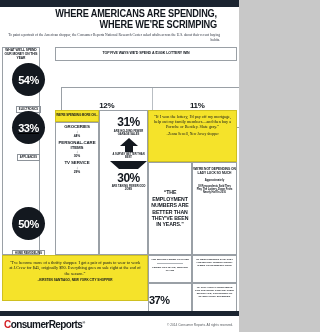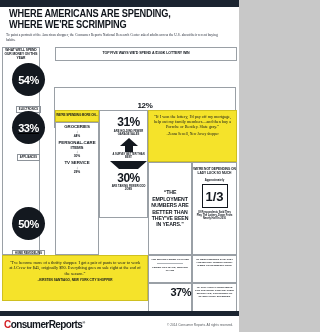--- a/index.html
+++ b/index.html
@@ -1,21 +1,21 @@
 <!DOCTYPE html>
 <html><head>
 <meta charset="utf-8">
 <style>
   html,body{margin:0;padding:0;background:#c8c8c8;}
   body{font-family:"Liberation Sans",sans-serif;}
   #page{position:relative;width:239px;height:332px;background:#ffffff;overflow:hidden;}
 
   .topbar{position:absolute;left:0;top:0;width:239px;height:7px;background:#1b2430;}
 
-  .hdr{position:absolute;left:0;top:9px;width:226px;text-align:left;}
+  .hdr{position:absolute;left:0;top:9px;width:226px;text-align:right;}
   .hdr h1{margin:0;font-family:"Liberation Sans",sans-serif;font-weight:bold;
     font-size:10px;line-height:10.5px;letter-spacing:-0.2px;color:#11161d;
     text-transform:uppercase;transform:scaleX(0.92);}
   .hdr .sub{margin:3px 6px 0;font-family:"Liberation Serif",serif;font-size:3.6px;
     line-height:4.6px;color:#2e3440;}
 
   .grid{position:absolute;left:2px;top:47px;width:235px;height:262px;}
 
   .cell{position:absolute;box-sizing:border-box;border:0.6px solid #9aa0a6;background:#fff;}
   .yel{background:#f5e32a;border-color:#cfc020;}
@@ -31,41 +31,41 @@
   .circ{width:33px;height:33px;border-radius:50%;background:#13181f;margin:0 auto;
     display:flex;align-items:center;justify-content:center;}
   .circ b{color:#fff;font-size:11px;font-weight:bold;letter-spacing:-0.5px;}
   .circLbl{display:inline-block;margin-top:1.5px;padding:0.8px 2px;border:0.5px solid #8d939a;
     font-size:2.7px;line-height:3.1px;color:#11161d;font-weight:bold;text-transform:uppercase;}
 
   
   #t5{left:53px;top:0;width:182px;height:14px;display:flex;align-items:center;justify-content:center;}
   #t5 span{font-size:3.6px;color:#11161d;}
   #t5row1{left:53px;top:14px;width:182px;height:26px;display:flex;}
-  #t5row2{left:52px;top:40px;width:182px;height:41px;display:flex;justify-content:space-between;}
+  #t5row2{left:59px;top:40px;width:182px;height:41px;display:flex;justify-content:space-between;}
   .t5c{flex:1;display:flex;flex-direction:column;align-items:center;justify-content:center;
     text-align:center;border-right:0.6px solid #b9bec3;}
   .t5c:last-child{border-right:none;}
   .t5c b{font-size:8px;color:#11161d;letter-spacing:-0.3px;}
   .t5c i{font-style:normal;font-size:2.7px;line-height:3.2px;color:#11161d;
     font-weight:bold;text-transform:uppercase;margin-top:1px;}
   .t5half{width:50%;}
 
   
   #spMoreHd{left:53px;top:63px;width:44px;height:12px;display:flex;align-items:center;
     justify-content:center;text-align:center;}
   #spMoreHd span{font-size:3px;line-height:3.4px;color:#11161d;}
   #spMoreBd{left:53px;top:75px;width:44px;height:133px;padding:2px 1px;}
   .spItem{text-align:center;margin-bottom:3px;}
   .spItem .nm{font-size:4.4px;line-height:4.8px;color:#11161d;}
   .spItem .ar{font-size:4px;color:#11161d;line-height:4px;}
   .spItem .pc{font-size:3.3px;color:#11161d;font-weight:bold;}
 
   
-  #ctr{left:97px;top:63px;width:49px;height:108px;padding-left:10px;}
+  #ctr{left:97px;top:63px;width:49px;height:145px;padding-left:10px;}
   .bigStat{text-align:center;}
   .bigStat b{font-size:12px;color:#11161d;letter-spacing:-0.5px;display:block;}
   .bigStat i{font-style:normal;font-size:2.7px;line-height:3.1px;color:#11161d;
     font-weight:bold;text-transform:uppercase;display:block;margin-top:0.5px;}
   .arw{width:0;height:0;margin:2px auto 0;}
   .arwUp{border-left:9px solid transparent;border-right:9px solid transparent;border-bottom:8px solid #13181f;}
   .arwStem{width:8px;height:6px;background:#13181f;margin:0 auto;}
   .arwDn{border-left:9px solid transparent;border-right:9px solid transparent;border-top:8px solid #13181f;}
   .midCap{text-align:center;font-size:2.6px;line-height:3px;color:#11161d;font-weight:bold;
     text-transform:uppercase;margin:1.5px 0;}
@@ -92,21 +92,21 @@
   
   #qBot{left:0;top:208px;width:146px;height:46px;padding:4px 6px;}
   #qBot p{margin:0;font-family:"Liberation Serif",serif;font-size:4.3px;line-height:5.4px;
     text-align:center;color:#11161d;}
   #qBot .att{margin-top:2px;font-size:3.1px;font-family:"Liberation Sans",sans-serif;
     font-weight:bold;text-transform:uppercase;}
 
   
   #br1{left:146px;top:208px;width:44px;height:28px;text-align:center;padding-top:2px;}
   #br2{left:190px;top:208px;width:45px;height:28px;text-align:center;padding:2px 2px 0;}
-  #br3{left:146px;top:236px;width:44px;height:30px;text-align:right;padding-top:2px;}
+  #br3{left:146px;top:236px;width:44px;height:30px;text-align:left;padding-top:10px;}
   #br4{left:190px;top:236px;width:45px;height:30px;text-align:center;padding:2px 2px 0;}
   .srTxt{font-size:2.5px;line-height:3px;color:#11161d;font-weight:bold;text-transform:uppercase;}
   .srBig{font-size:11px;font-weight:bold;color:#11161d;letter-spacing:-0.5px;}
   .rule{width:60%;height:0.6px;background:#aeb3b8;margin:2px auto;}
 
   
   .fbar{position:absolute;left:0;top:311px;width:239px;height:5px;background:#1b2430;}
   .foot{position:absolute;left:0;top:318px;width:239px;height:14px;}
   .logo{position:absolute;left:4px;top:1px;font-size:10px;font-weight:bold;
     letter-spacing:-0.6px;color:#11161d;}
@@ -156,20 +156,24 @@
     </div>
 
     <div class="cell" id="t5">
       <span class="caps">TOP FIVE WAYS WE'D SPEND A $100K LOTTERY WIN</span>
     </div>
     <div class="cell" id="t5row2">
       <div class="t5c t5half">
         <b>12%</b>
         <i>Fancy Vacation</i>
       </div>
+      <div class="t5c t5half">
+        <b>11%</b>
+        <i>Luxury Car</i>
+      </div>
     </div>
 
     <div class="cell yel" id="spMoreHd">
       <span class="caps">WE'RE SPENDING MORE ON...</span>
     </div>
     <div class="cell" id="spMoreBd">
       <div class="spItem">
         <div class="nm caps">GROCERIES</div>
         <div class="ar">↓</div>
         <div class="pc">44%</div>
@@ -206,21 +210,20 @@
       <p class="att">–Zenna Sewell, New Jersey shopper</p>
     </div>
 
     <div class="cell" id="emp">
       <span class="caps">“THE EMPLOYMENT NUMBERS ARE BETTER THAN THEY'VE BEEN IN YEARS.”</span>
     </div>
 
     <div class="cell" id="luck">
       <div class="hd caps">WE'RE NOT DEPENDING ON LADY LUCK SO MUCH</div>
       <div class="ap">Approximately</div>
-      <div class="frac">1/3</div>
       <div class="ft">Of Respondents Said They Play The Lottery, Down From Nearly Half In 2010</div>
     </div>
 
     <div class="cell yel" id="qBot">
       <p>“I've become more of a thrifty shopper. I got a pair of pants to wear to work at J.Crew for $45, originally $90. Everything goes on sale right at the end of the season.”</p>
       <p class="att">–KIRSTEN SANTIAGO, NEW YORK CITY SHOPPER</p>
     </div>
 
     <div class="cell" id="br1">
       <div class="srTxt">ARE BUYING FEWER CLOTHES</div>

